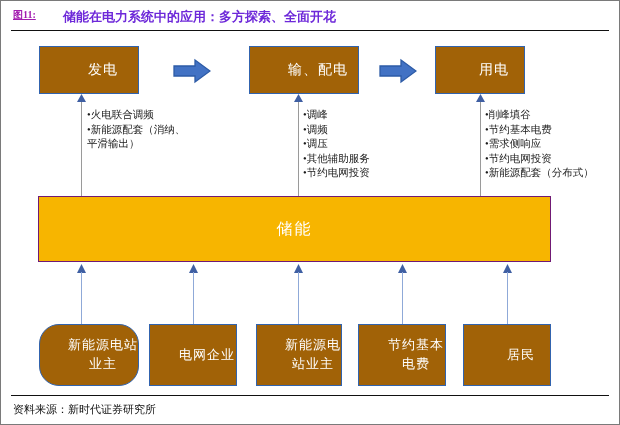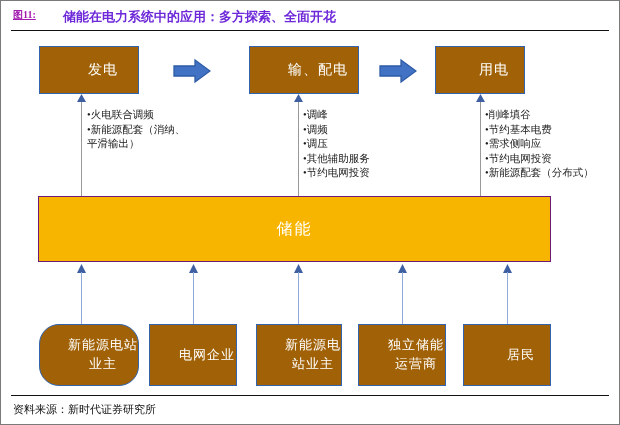--- a/index.html
+++ b/index.html
@@ -254,21 +254,21 @@
         <svg viewBox="0 0 9 9" xmlns="http://www.w3.org/2000/svg">
           <polygon points="4.5,0 9,9 0,9" fill="#3f5fa3"></polygon>
         </svg>
       </span>
       <span class="stem"></span>
     </div>
 
     <div class="bbox bottom" id="box-newenergy">新能源电站业主</div>
     <div class="bbox bottom" id="box-gridcorp">电网企业</div>
     <div class="bbox bottom" id="box-storageop">新能源电站业主</div>
-    <div class="bbox bottom" id="box-indcomm">独立储能运营商</div>
+    <div class="bbox bottom" id="box-indcomm">节约基本电费</div>
     <div class="bbox bottom" id="box-resident">居民</div>
 
   </div>
 
   <div class="footer-rule"></div>
   <div class="footer-text">资料来源：新时代证券研究所</div>
 
 </div>
 
 </body></html>

